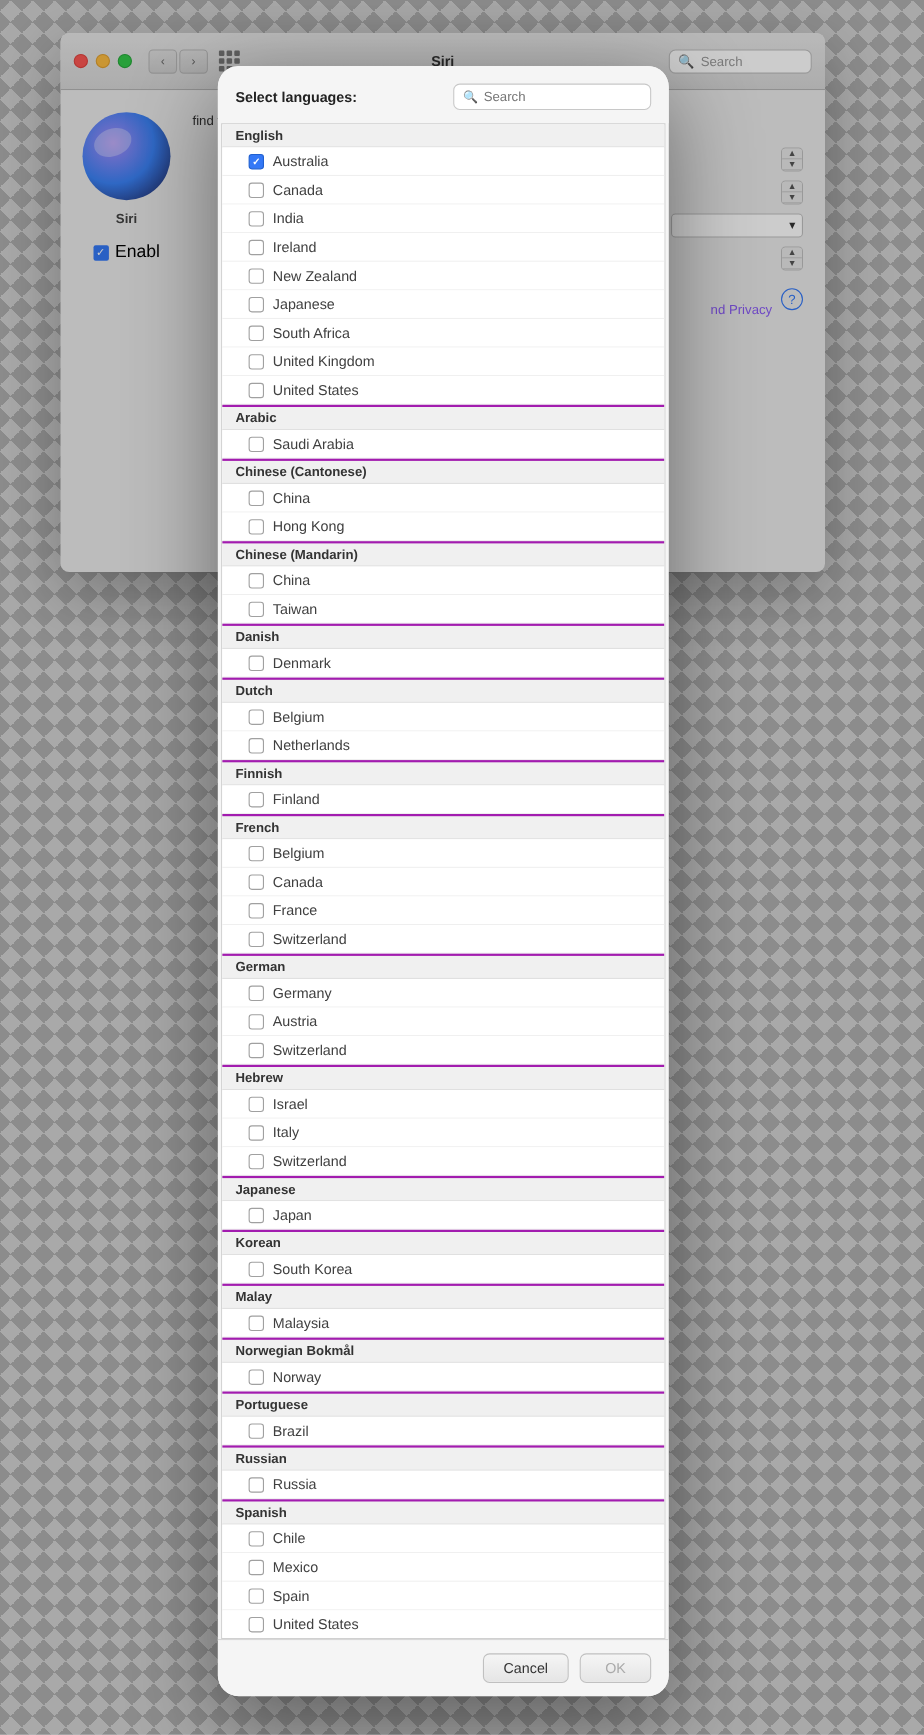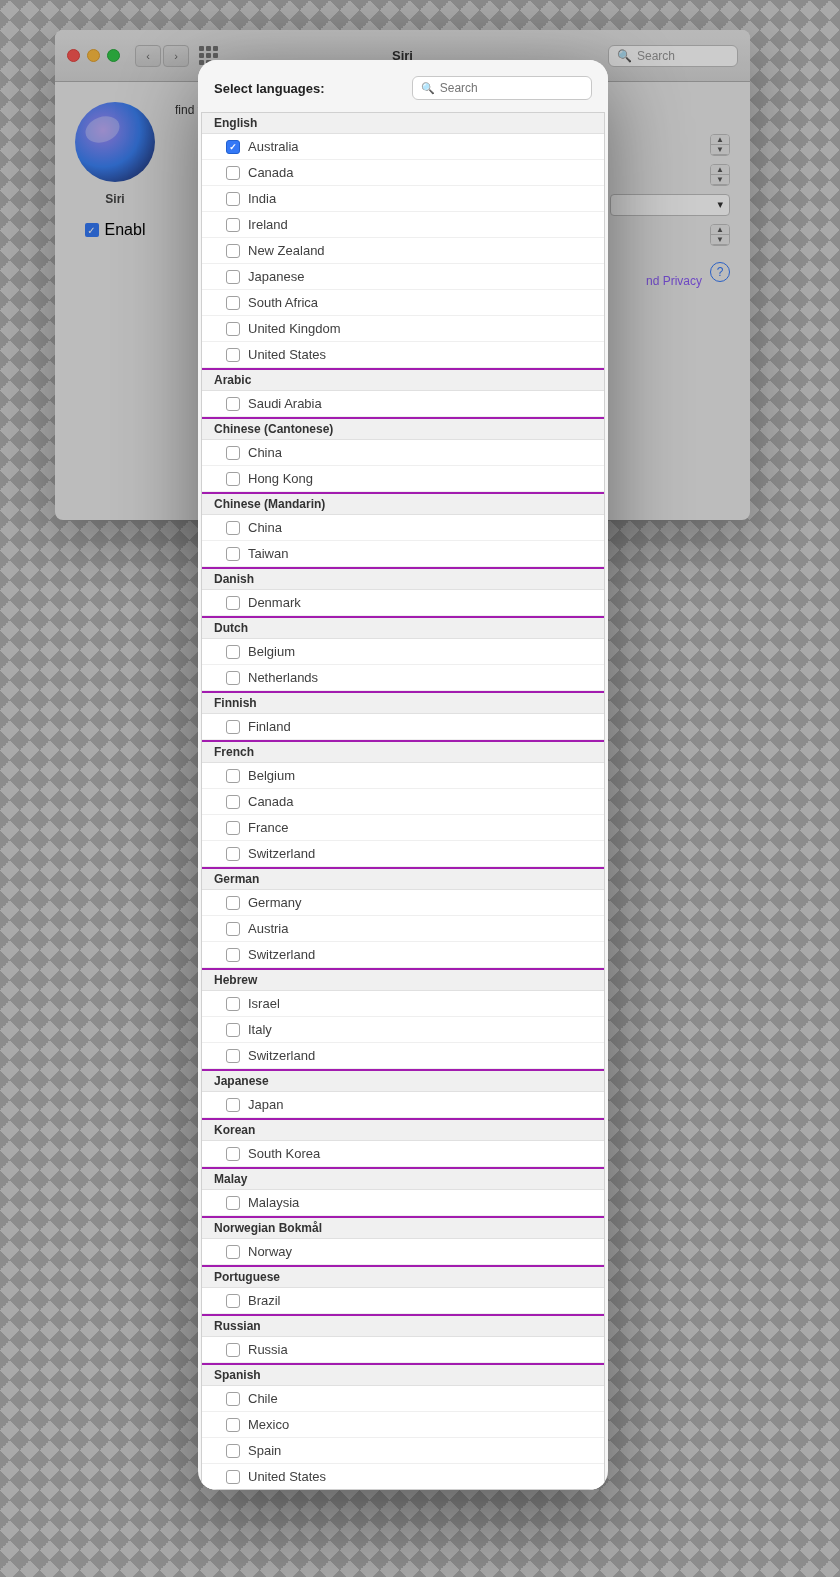--- a/index.html
+++ b/index.html
@@ -664,13 +664,17 @@
       <div class="lang-item">
         <div class="checkbox"></div>
         <span class="lang-name">Spain</span>
       </div>
       <div class="lang-item">
         <div class="checkbox"></div>
         <span class="lang-name">United States</span>
       </div>
     </div>
 
+  <div class="dialog-footer">
+    <button class="btn-cancel">Cancel</button>
+    <button class="btn-ok">OK</button>
+  </div>
 </div>
 
 </body></html>

